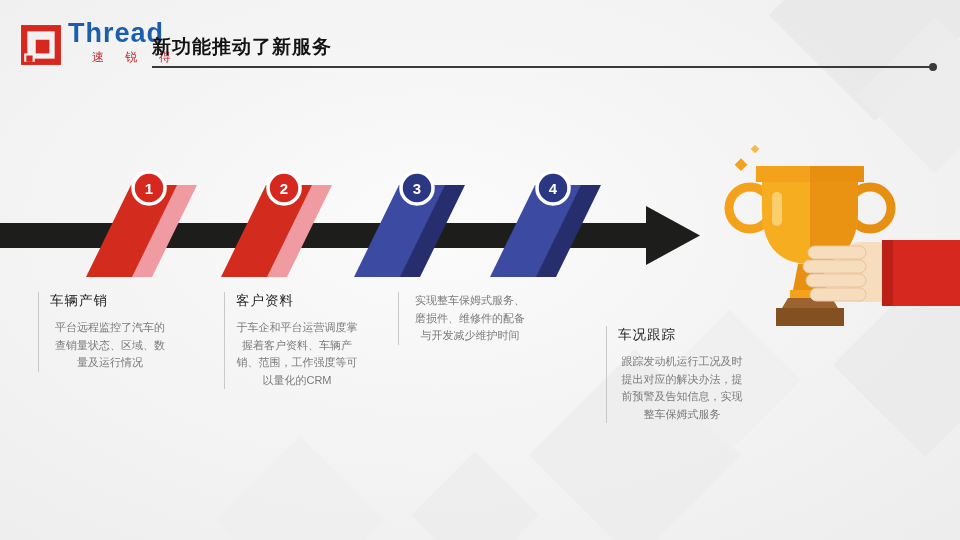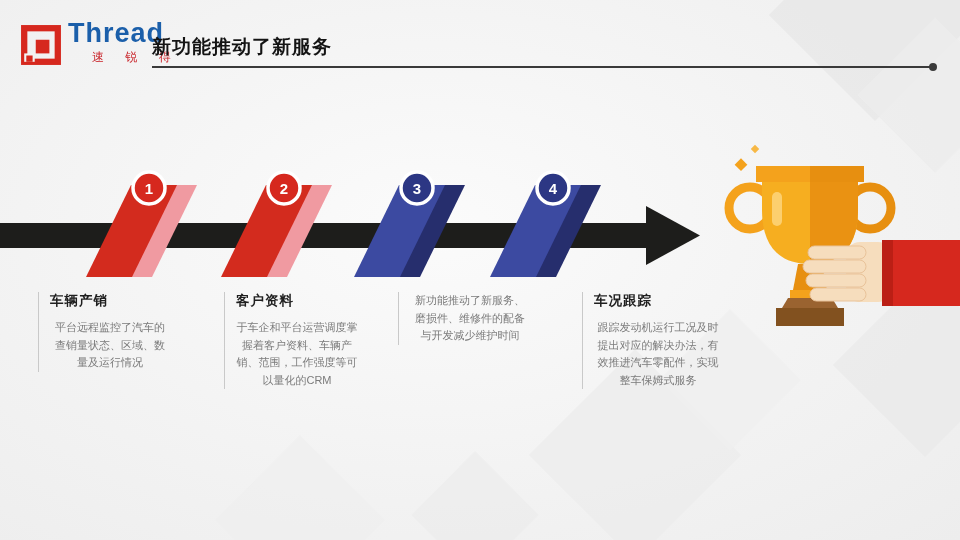--- a/index.html
+++ b/index.html
@@ -28,26 +28,26 @@
   .brand-cn { font-size:12px; color:#c9242a; letter-spacing:9px; margin-top:2px;margin-left:24px; }
   .page-title { position:absolute; left:152px; top:34px; font-size:19px; font-weight:bold; color:#141414; letter-spacing:1px; }
   .title-rule { position:absolute; left:152px; top:66px; width:780px; height:2px; background:#3a3a3a; }
   .title-rule-dot { position:absolute; left:929px; top:63px; width:8px; height:8px; border-radius:50%; background:#3a3a3a; }
 
   
   .diagram { position:absolute; left:0; top:0; z-index:1; }
 
   
   .step-col { position:absolute; top:292px; border-left:1px solid #c9c9c9; padding-left:11px; z-index:2; }
-  .step-col h3 { margin:0 0 9px 0; font-size:13.5px; font-weight:bold; color:#1f1f1f; letter-spacing:1px; }
+  .step-col h3 { margin:0 0 9px 0; font-size:13.5px; font-weight:normal; color:#1f1f1f; letter-spacing:1px; }
   .step-col p { margin:0; font-size:11px; line-height:1.6; color:#7b7b7b;text-align:center; }
   .col-1 { left:38px;  width:132px; }
   .col-2 { left:224px; width:134px; }
   .col-3 { left:398px; width:132px; }
-  .col-4 { left:582px; width:140px; }
+  .col-4 { left:606px; width:140px;margin-top:34px; }
 </style>
 </head>
 <body>
 
 <div class="slide">
 
   <div>
     <div class="decor d1"></div>
     <div class="decor d2"></div>
     <div class="decor d3"></div>
@@ -148,20 +148,20 @@
 
   <div class="step-col col-1">
     <h3>车辆产销</h3>
     <p>平台远程监控了汽车的查销量状态、区域、数量及运行情况</p>
   </div>
   <div class="step-col col-2">
     <h3>客户资料</h3>
     <p>于车企和平台运营调度掌握着客户资料、车辆产销、范围，工作强度等可以量化的CRM</p>
   </div>
   <div class="step-col col-3">
-    <p>新功能推动了新服务、磨损件、维修件的配备与开发减少维护时间</p>
+    <p>实现整车保姆式服务、磨损件、维修件的配备与开发减少维护时间</p>
   </div>
   <div class="step-col col-4">
     <h3>车况跟踪</h3>
-    <p>跟踪发动机运行工况及时提出对应的解决办法，有效推进汽车零配件，实现整车保姆式服务</p>
+    <p>跟踪发动机运行工况及时提出对应的解决办法，提前预警及告知信息，实现整车保姆式服务</p>
   </div>
 
 </div>
 
 </body></html>

